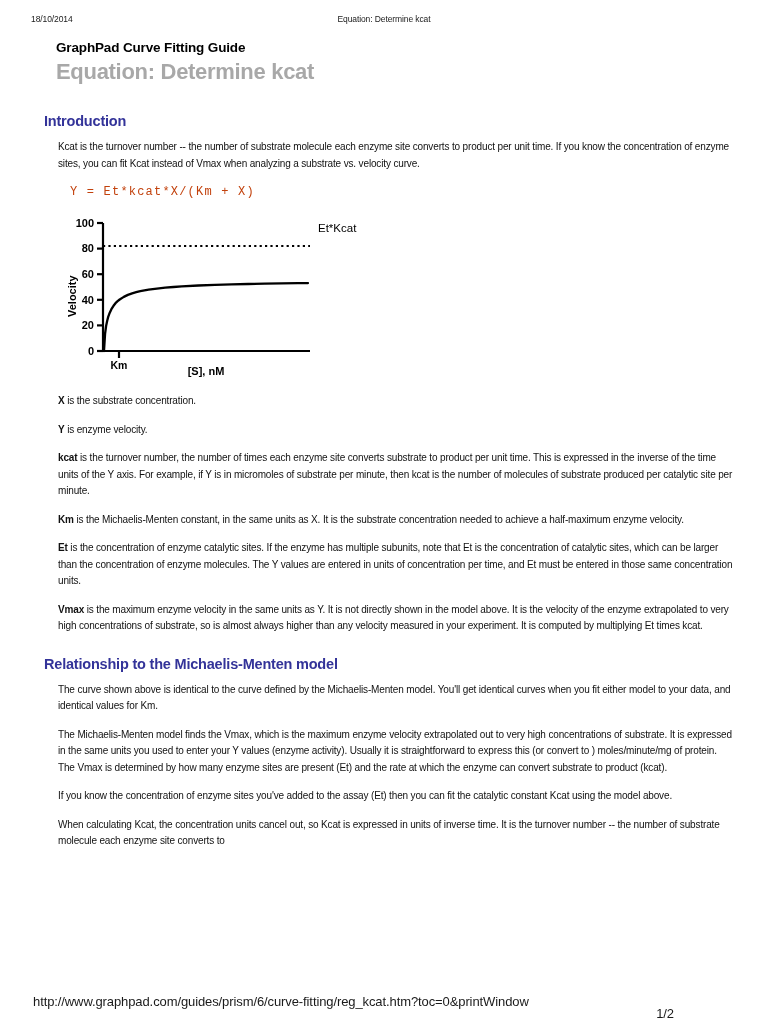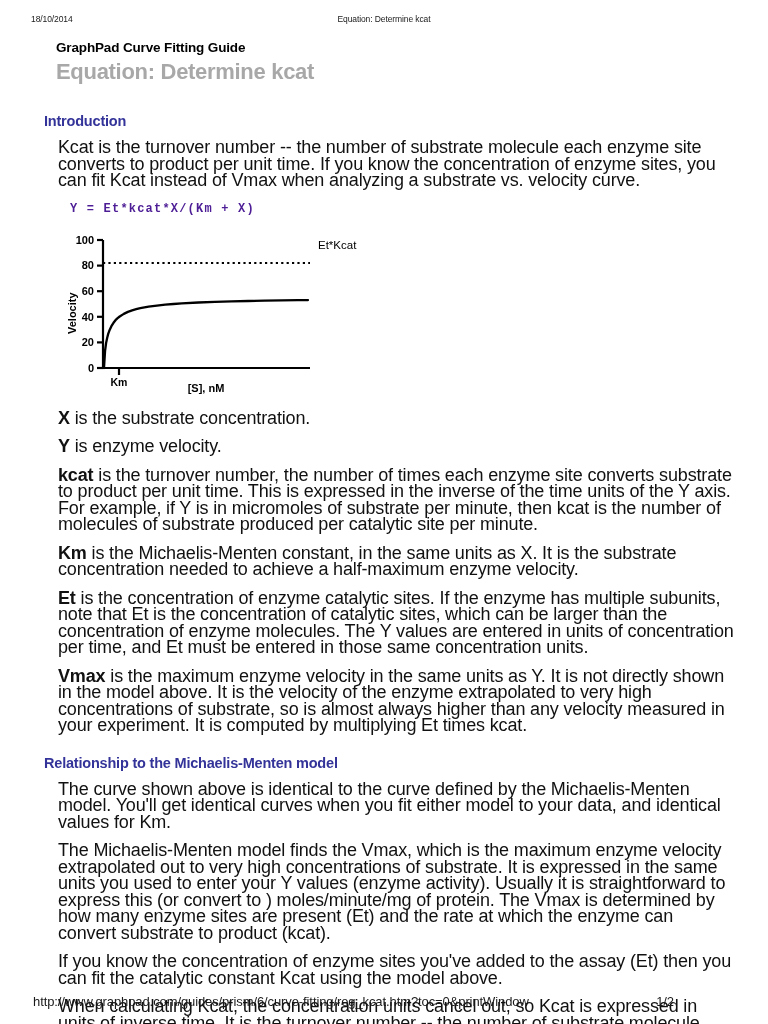--- a/index.html
+++ b/index.html
@@ -84,39 +84,38 @@
     font-size: 14.5px;
     font-weight: bold;
     color: #333399;
     margin: 8px 0 9px 0;
     letter-spacing: -0.2px;
     line-height: 18px;
   }
   h2.section.sp-top { margin-top: 20px; }
 
   p.body {
-    font-size: 18px;
+    font-size: 10px;
     line-height: 16.5px;
     color: #111111;
     margin: 0 0 12px 0;
     padding-left: 14px;
     letter-spacing: -0.15px;
     text-align: left;
   }
   p.body b { font-weight: bold; }
 
   p.code {
     font-family: "Liberation Mono", "DejaVu Sans Mono", monospace;
     font-size: 12px;
     letter-spacing: 1.2px;
-    color: #4c1d95;
+    color: #c2410c;
     margin: 6px 0 12px 0;
     padding-left: 26px;
     line-height: 16px;
-    font-weight: bold;
   }
 
   
   .chart-wrap {
     position: relative;
     width: 360px;
     height: 165px;
     margin: 6px 0 16px 12px;
   }
   .chart-svg { display: block; }
@@ -134,21 +133,21 @@
   }
   .run-footer .rf-url {
     position: absolute;
     left: 33px;
     top: 0;
     letter-spacing: -0.1px;
   }
   .run-footer .rf-page {
     position: absolute;
     right: 30px;
-    top: 0;
+    top: 12px;
     letter-spacing: -0.1px;
   }
 </style>
 </head>
 <body>
 
 <div class="page">
 
   <div class="run-header">
     <span class="rh-date">18/10/2014</span>

